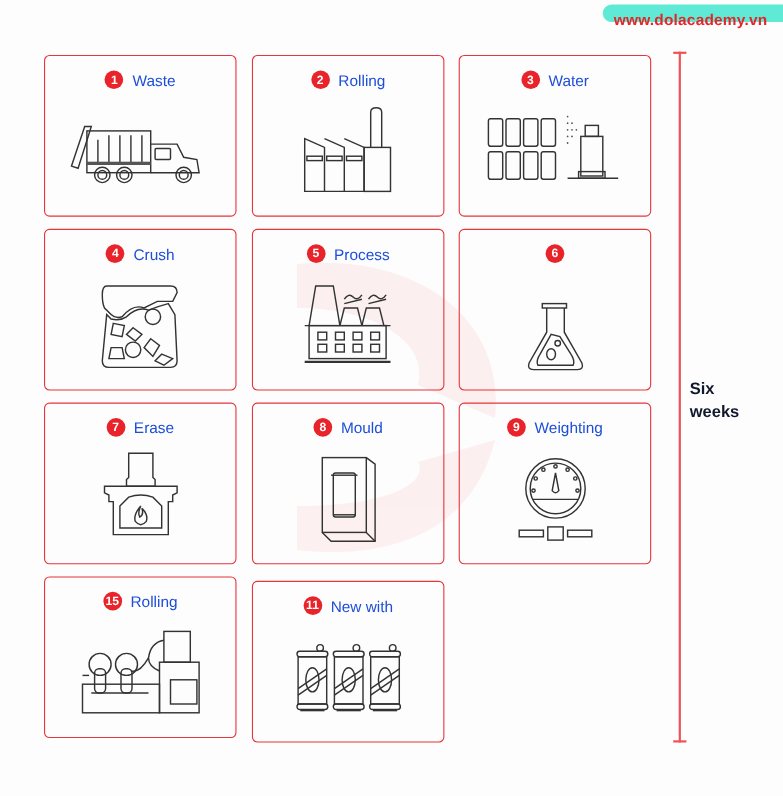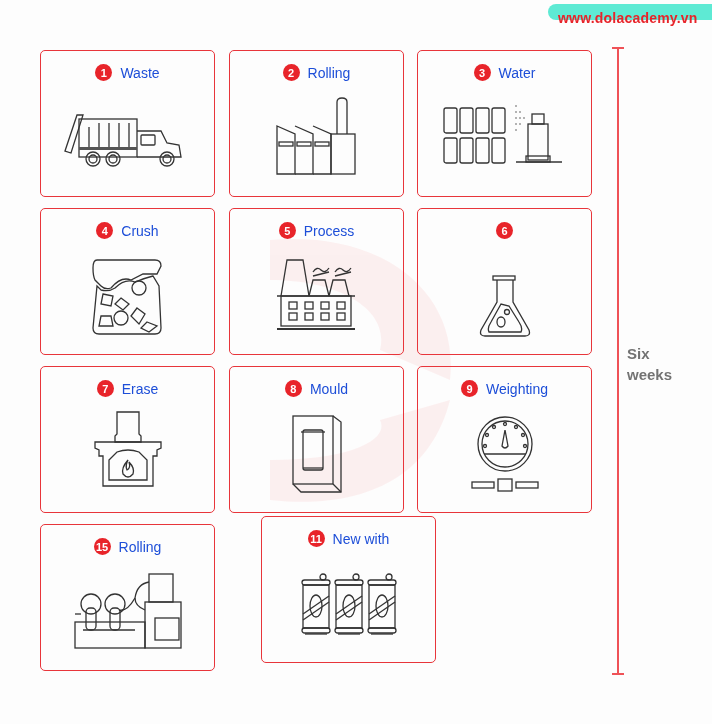--- a/index.html
+++ b/index.html
@@ -12,21 +12,21 @@
   .num{width:17px;height:17px;border-radius:50%;background:#e8242a;color:#fff;font-size:11px;font-weight:bold;display:flex;align-items:center;justify-content:center;flex:0 0 17px;margin-top:0px;}
   .label{font-size:14px;font-weight:normal;color:#1d4ed8;line-height:19px;}
   .label.two{width:100px;text-align:left;}
   .icon{position:absolute;left:0;right:0;bottom:14px;display:flex;justify-content:center;}
   svg{overflow:visible;}
   .ln{fill:none;stroke:#333;stroke-width:1.3;}
   .bracket{position:absolute;left:614px;top:47px;width:8px;height:628px;}
   .bracket .v{position:absolute;left:3px;top:0;width:2px;height:100%;background:#ef5257;}
   .bracket .t{position:absolute;left:-2px;top:0;width:12px;height:2px;background:#ef5257;}
   .bracket .b{position:absolute;left:-2px;bottom:0;width:12px;height:2px;background:#ef5257;}
-  .six{position:absolute;left:627px;top:343px;font-size:15px;font-weight:bold;color:#737373;line-height:21px;}
+  .six{position:absolute;left:627px;top:343px;font-size:15px;font-weight:bold;color:#0f172a;line-height:21px;}
 </style>
 </head>
 <body>
 
 <div class="brand">
   <span>www.dolacademy.vn</span>
 </div>
 
 <svg class="watermark" viewBox="0 0 200 280">
   <path d="M10 10 C120 0 200 60 190 150 L120 120 C130 80 80 50 10 50 Z" fill="#e8242a"></path>
@@ -266,21 +266,21 @@
       <circle cx="18" cy="30" r="10"></circle>
           <circle cx="42" cy="30" r="10"></circle>
       <rect x="13" y="34" width="10" height="22" rx="4"></rect>
           <rect x="37" y="34" width="10" height="22" rx="4"></rect>
       <line x1="2" y1="40" x2="8" y2="40"></line>
     </g>
   </svg>
     </div>
 </div>
 
-<div class="card" style="left:229px;top:516px;margin-left:32px;">
+<div class="card" style="left:229px;top:528px;">
   <div class="head">
       <span class="num">11</span>
       <span class="label">New with</span>
     </div>
   <div class="icon" style="bottom:24px;">
       <svg width="96" height="64" viewBox="0 0 96 64">
     <g class="ln">
       <g>
             <circle cx="22" cy="3" r="3"></circle>
             <rect x="1" y="6" width="28" height="5" rx="2.5"></rect>

